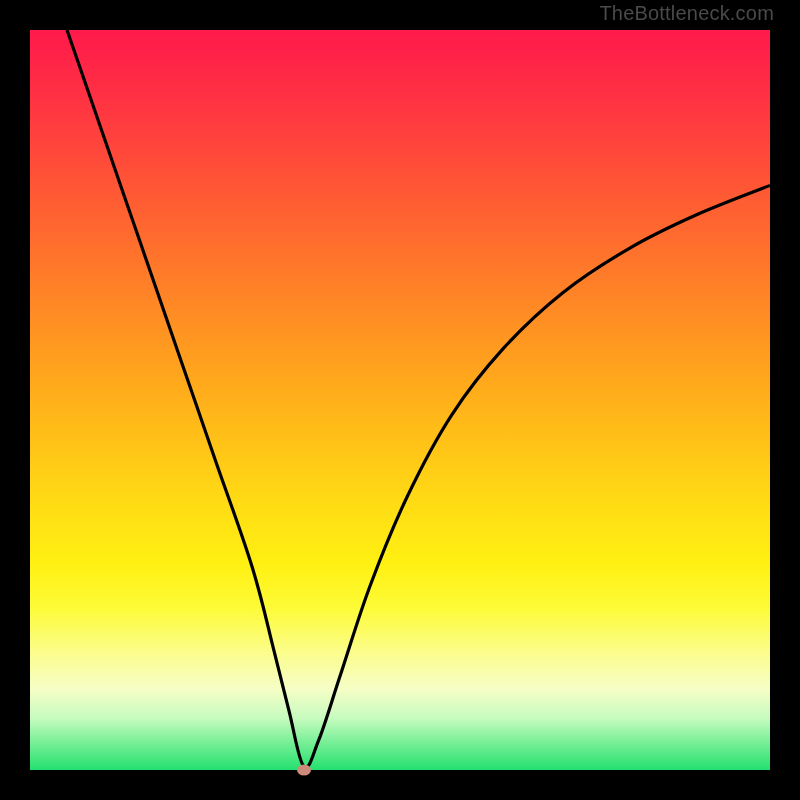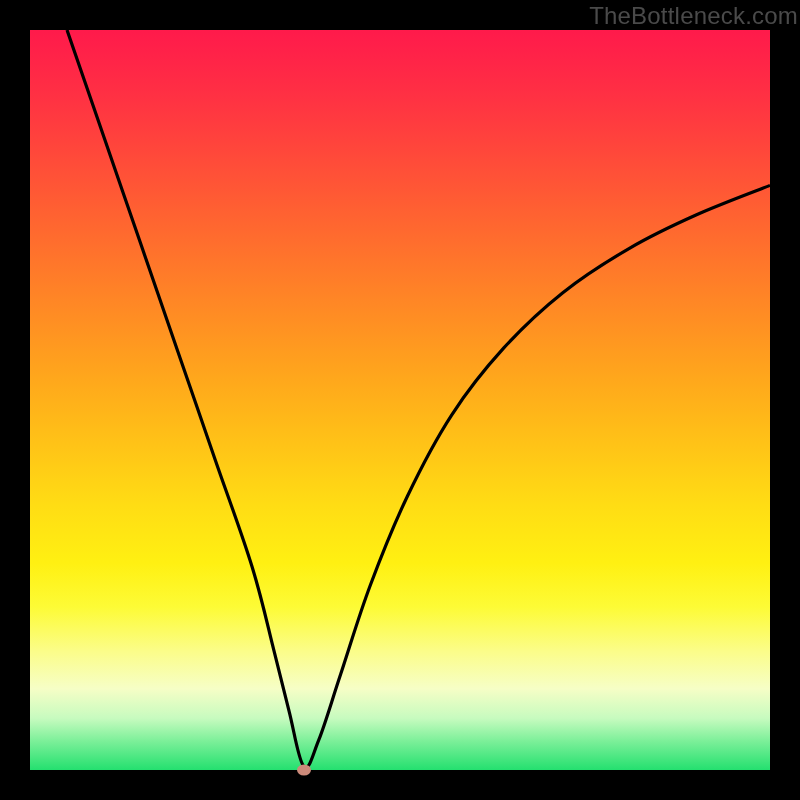--- a/index.html
+++ b/index.html
@@ -6,23 +6,23 @@
   html, body { width: 800px; height: 800px; overflow: hidden; background: #000; }
   .frame {
     position: relative;
     width: 800px;
     height: 800px;
     background: #000;
   }
   .watermark {
     position: absolute;
     top: 2px;
-    right: 2px;
+    right: 26px;
     font-family: Arial, Helvetica, sans-serif;
-    font-size: 24px;
+    font-size: 20px;
     color: #4a4a4a;
     font-weight: 500;
     letter-spacing: 0.2px;
   }
   .plot {
     position: absolute;
     left: 30px;
     top: 30px;
     width: 740px;
     height: 740px;

